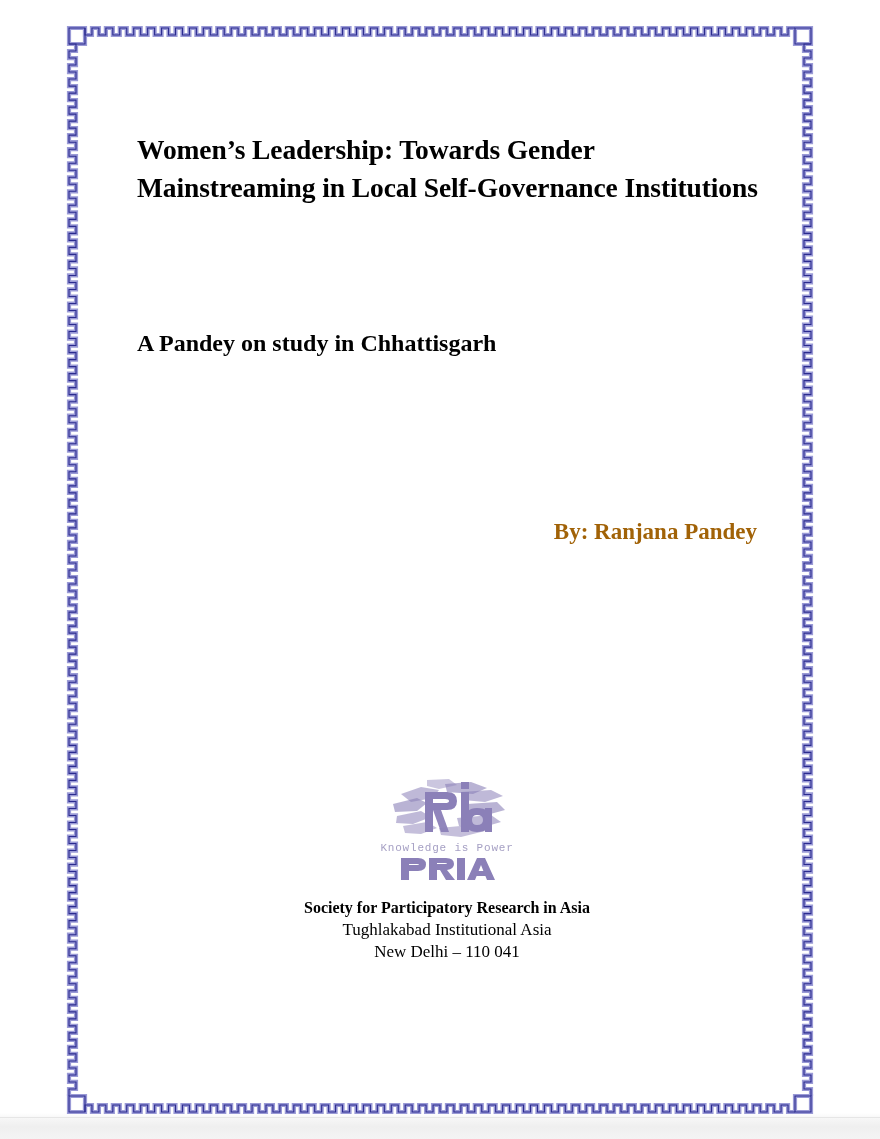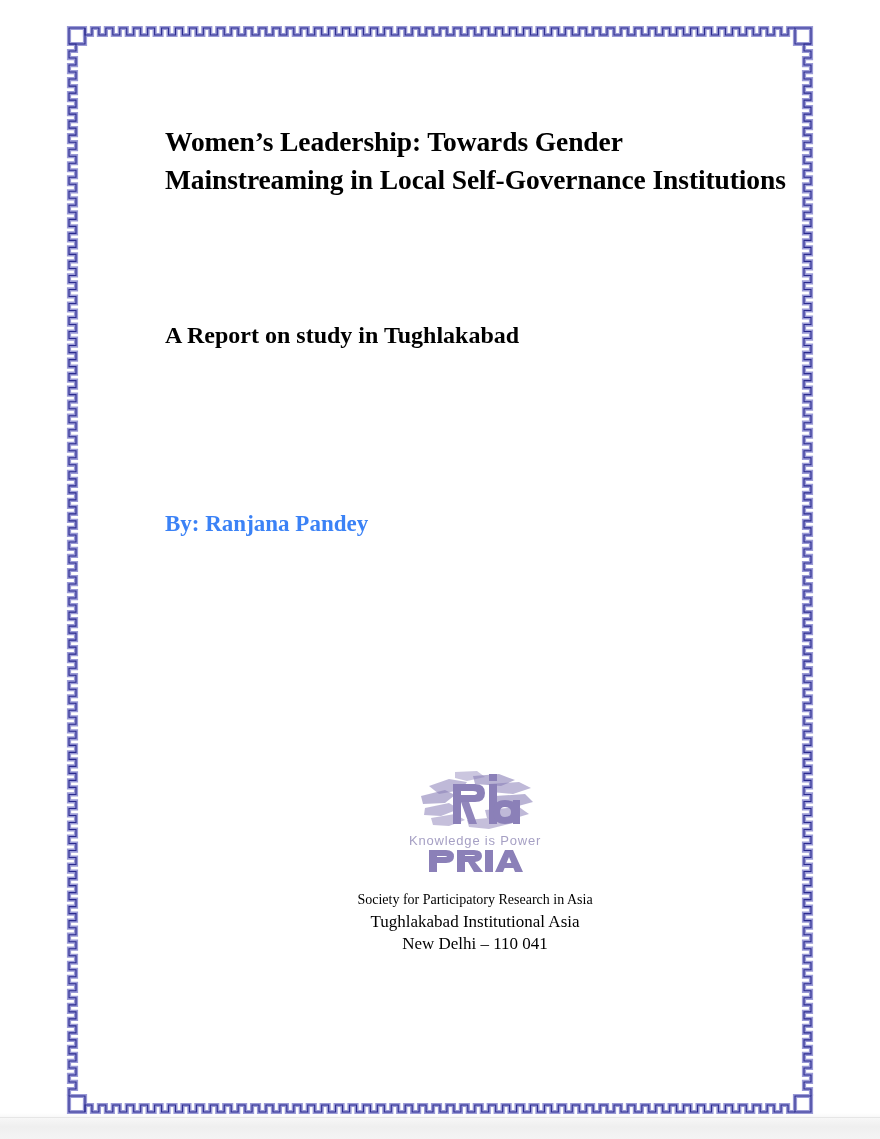--- a/index.html
+++ b/index.html
@@ -56,24 +56,23 @@
     pointer-events: none;
   }
   #border-frame svg {
     display: block;
   }
 
   
   #content {
     position: absolute;
     left: 137px;
-    top: 4px;
+    top: 12px;
     width: 640px;
     height: 920px;
-    margin-left: 28px;
   }
 
   #doc-title {
     position: absolute;
     left: 0;
     top: 101px;
     width: 625px;
     font-size: 27.5px;
     font-weight: bold;
     line-height: 38px;
@@ -90,63 +89,63 @@
     font-weight: bold;
     line-height: 32px;
     color: #000000;
   }
 
   #doc-author {
     position: absolute;
     left: 0;
     top: 507px;
     width: 620px;
-    text-align: left;
+    text-align: right;
     font-size: 23px;
     font-weight: bold;
-    color: #3b82f6;
+    color: #a16207;
   }
 
   
   #logo-block {
     position: absolute;
     left: 0;
     top: 766px;
     width: 620px;
     text-align: center;
   }
   #pria-logo-mark {
     display: block;
     margin: 0 auto;
   }
   #logo-tagline {
     margin-top: -2px;
-    font-family: Liberation Sans, sans-serif;
-    font-size: 13px;
+    font-family: Liberation Mono, monospace;
+    font-size: 11px;
     letter-spacing: 0.8px;
     color: #a6a0c4;
     line-height: 13px;
   }
   #logo-wordmark {
     margin-top: 1px;
     line-height: 26px;
   }
 
   
   #publisher-block {
     position: absolute;
     left: 0;
     top: 884px;
     width: 620px;
     text-align: center;
     color: #000000;
   }
   #publisher-name {
-    font-size: 14px;
-    font-weight: normal;
+    font-size: 16px;
+    font-weight: bold;
     line-height: 23px;
     text-align: center;
   }
   #publisher-address {
     font-size: 17px;
     line-height: 22px;
   }
   #publisher-city {
     font-size: 17px;
     line-height: 22px;
@@ -183,21 +182,21 @@
         <path d="M85 28 L85 28" stroke="#2b2b8f" stroke-width="1.1" fill="none"></path>
         <path d="M69 44 L69 44" stroke="#2b2b8f" stroke-width="1.1" fill="none"></path>
       </g>
   </svg>
 </div>
 
 <div id="content">
 
   <h1 id="doc-title">Women’s Leadership: Towards Gender Mainstreaming in Local Self-Governance Institutions</h1>
 
-  <h2 id="doc-subtitle">A Report on study in Tughlakabad</h2>
+  <h2 id="doc-subtitle">A Pandey on study in Chhattisgarh</h2>
 
   <div id="doc-author">By: Ranjana Pandey</div>
 
   <div id="logo-block">
 
     <svg id="pria-logo-mark" width="120" height="66" viewBox="0 0 120 66" xmlns="http://www.w3.org/2000/svg">
       <g fill="#8b80b8">
 
         <path d="M14 16 L34 9 L52 12 L46 20 L24 24 Z" opacity="0.55"></path>
         <path d="M6 26 L30 20 L40 25 L30 33 L8 34 Z" opacity="0.6"></path>

